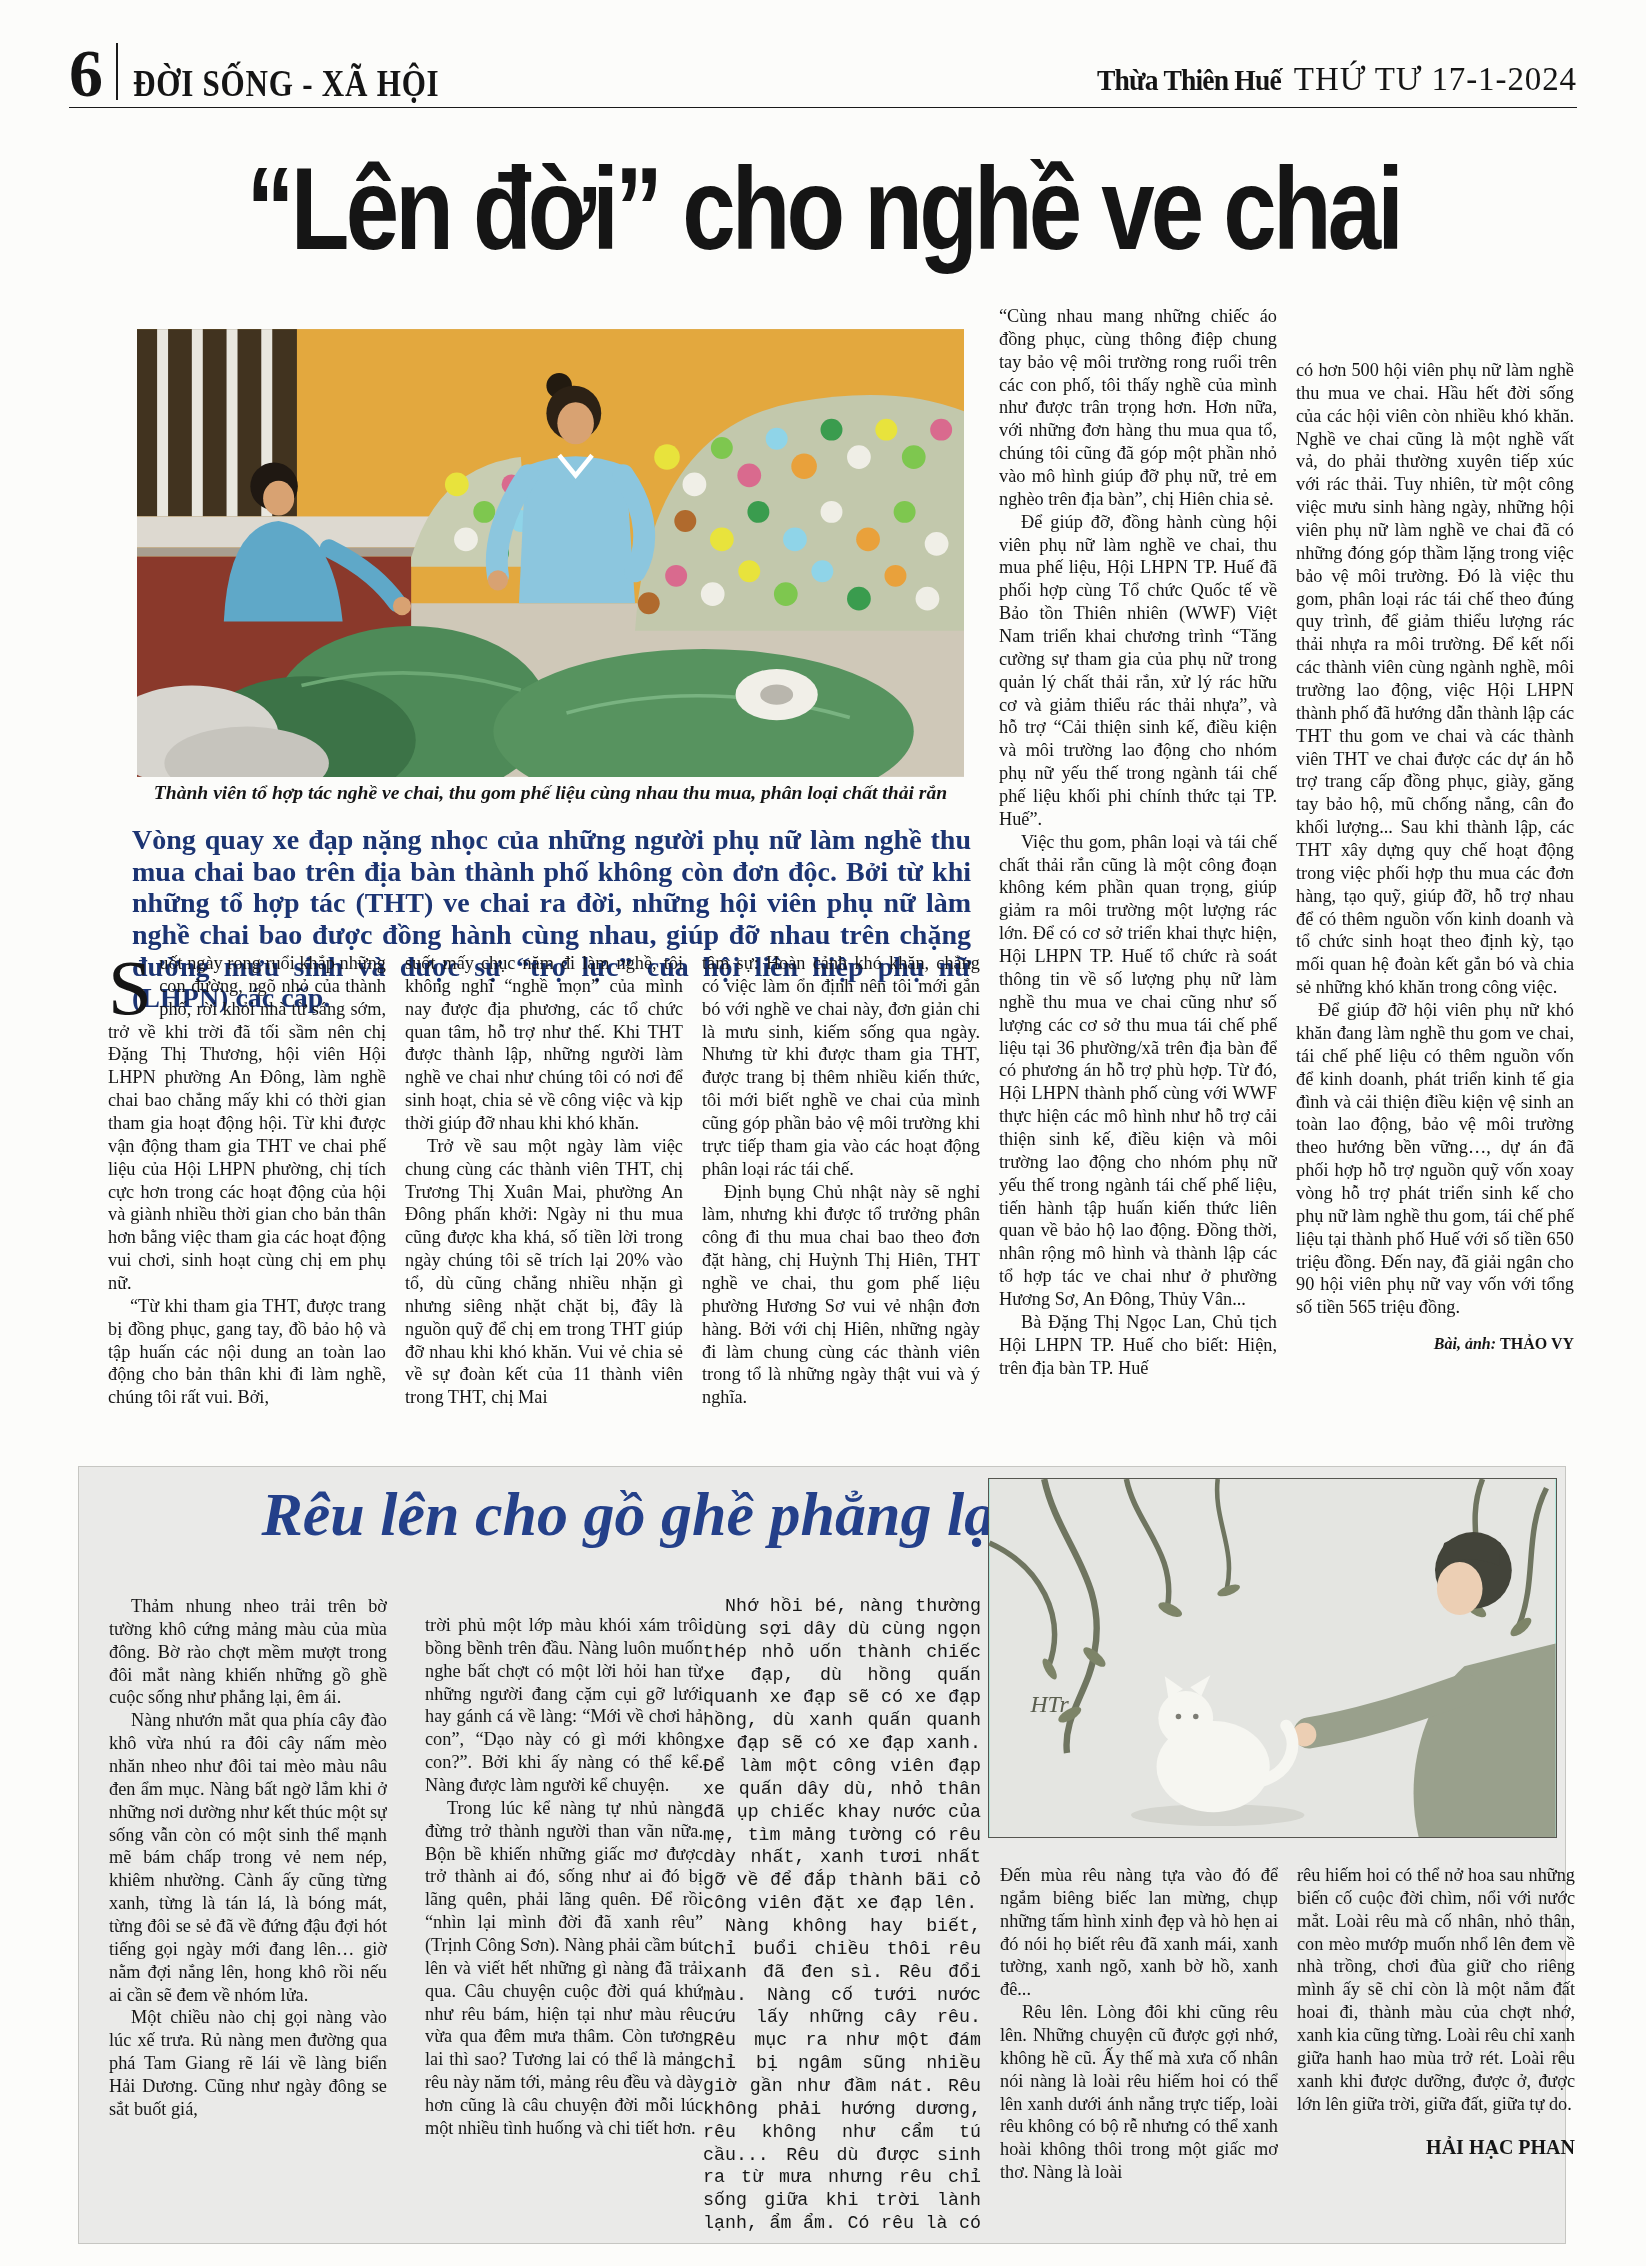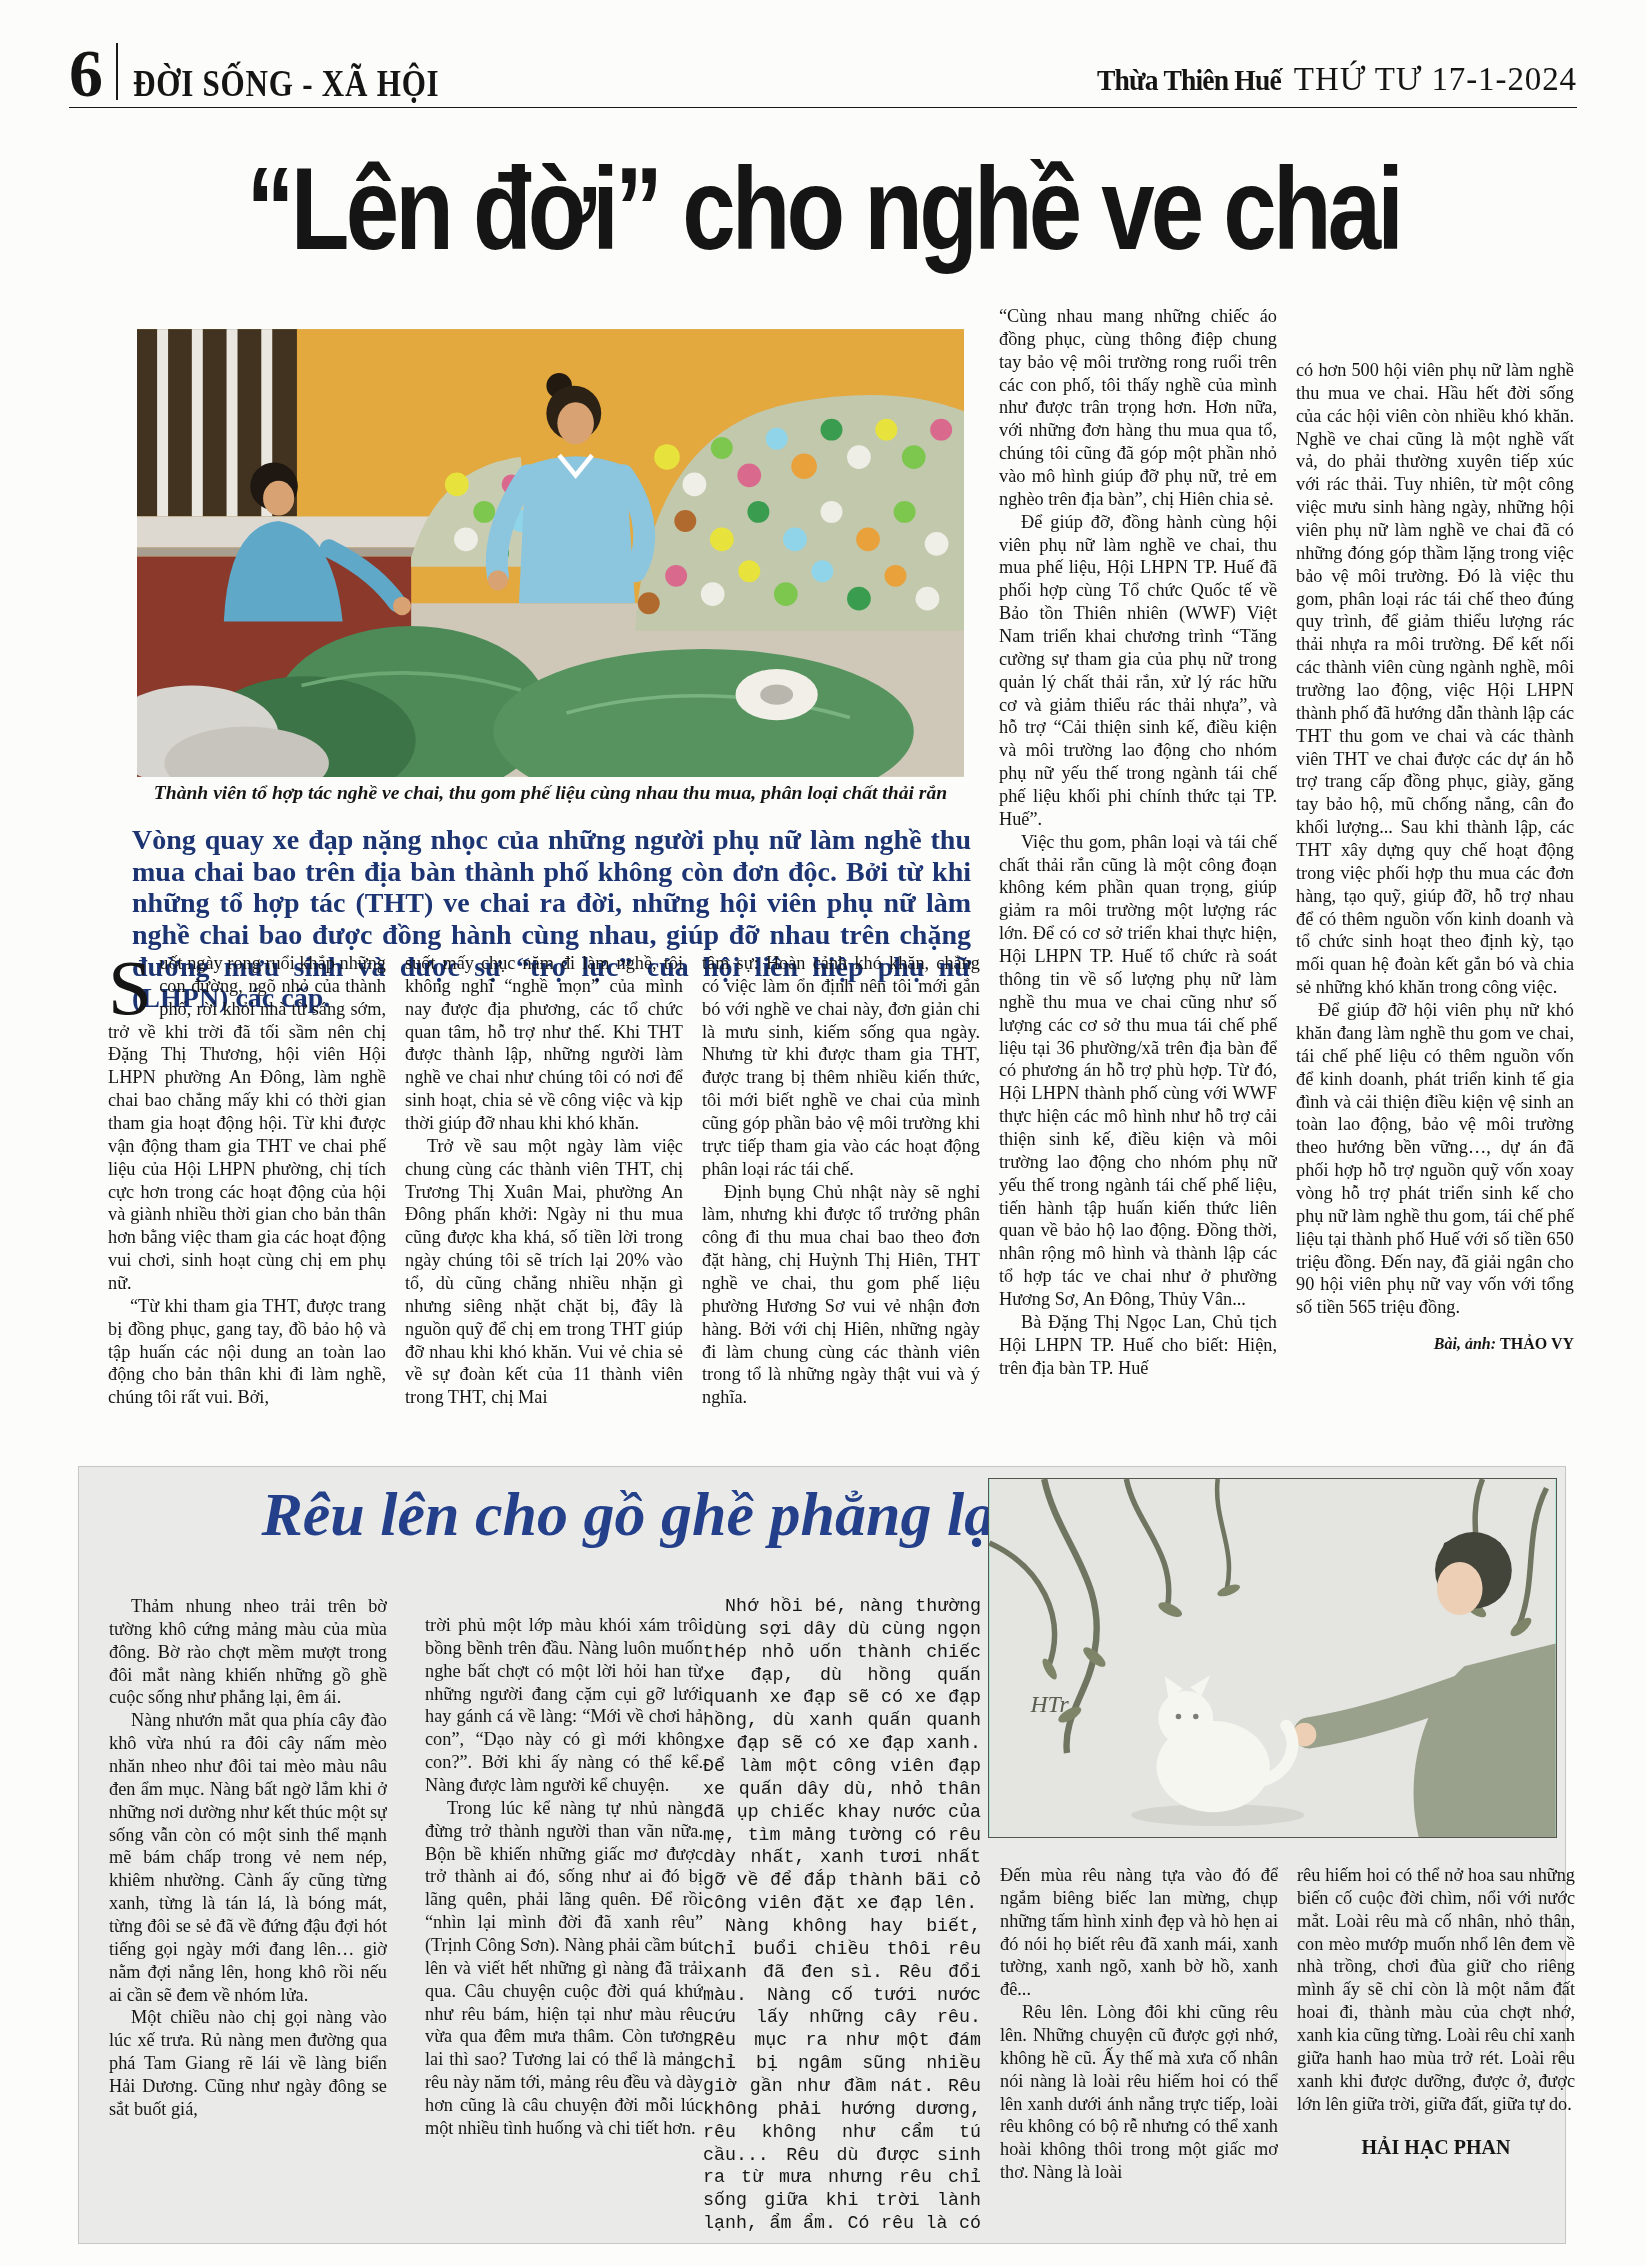--- a/index.html
+++ b/index.html
@@ -50,21 +50,21 @@
   .title2{position:absolute; left:101px; top:12.8px; width:914px; margin:0; text-align:center;
           font-style:italic; font-weight:600; font-size:62px; line-height:1.1; color:#24408a;}
   .illus{position:absolute; left:909px; top:11px; width:567px; height:358px;
          border:1.8px solid #55554f; background:#5eead4; box-sizing:content-box; overflow:hidden;}
   .a2c1{left:30px;  top:128px; width:278px; height:641px;}
   .a2c2{left:346px; top:128px; width:278px; height:641px;margin-top:19px;}
   .a2c3{left:624px; top:128px; width:278px; height:641px;font-family:Liberation Mono, monospace;}
   .a2c4{left:921px; top:397px; width:278px; height:373px;}
   .a2c5{left:1218px; top:397px; width:278px; height:373px;}
   .box .col{position:absolute;}
-  .byline2{text-align:center; margin-top:20px; font-size:20px; font-weight:bold;}
+  .byline2{text-align:right; margin-top:20px; font-size:20px; font-weight:bold;}
 </style>
 </head>
 <body>
 
 <div class="page">
 
   <div class="masthead">
     <div class="mast-left">
       <span class="pagenum">6</span>
       <span class="mast-divider"></span>

